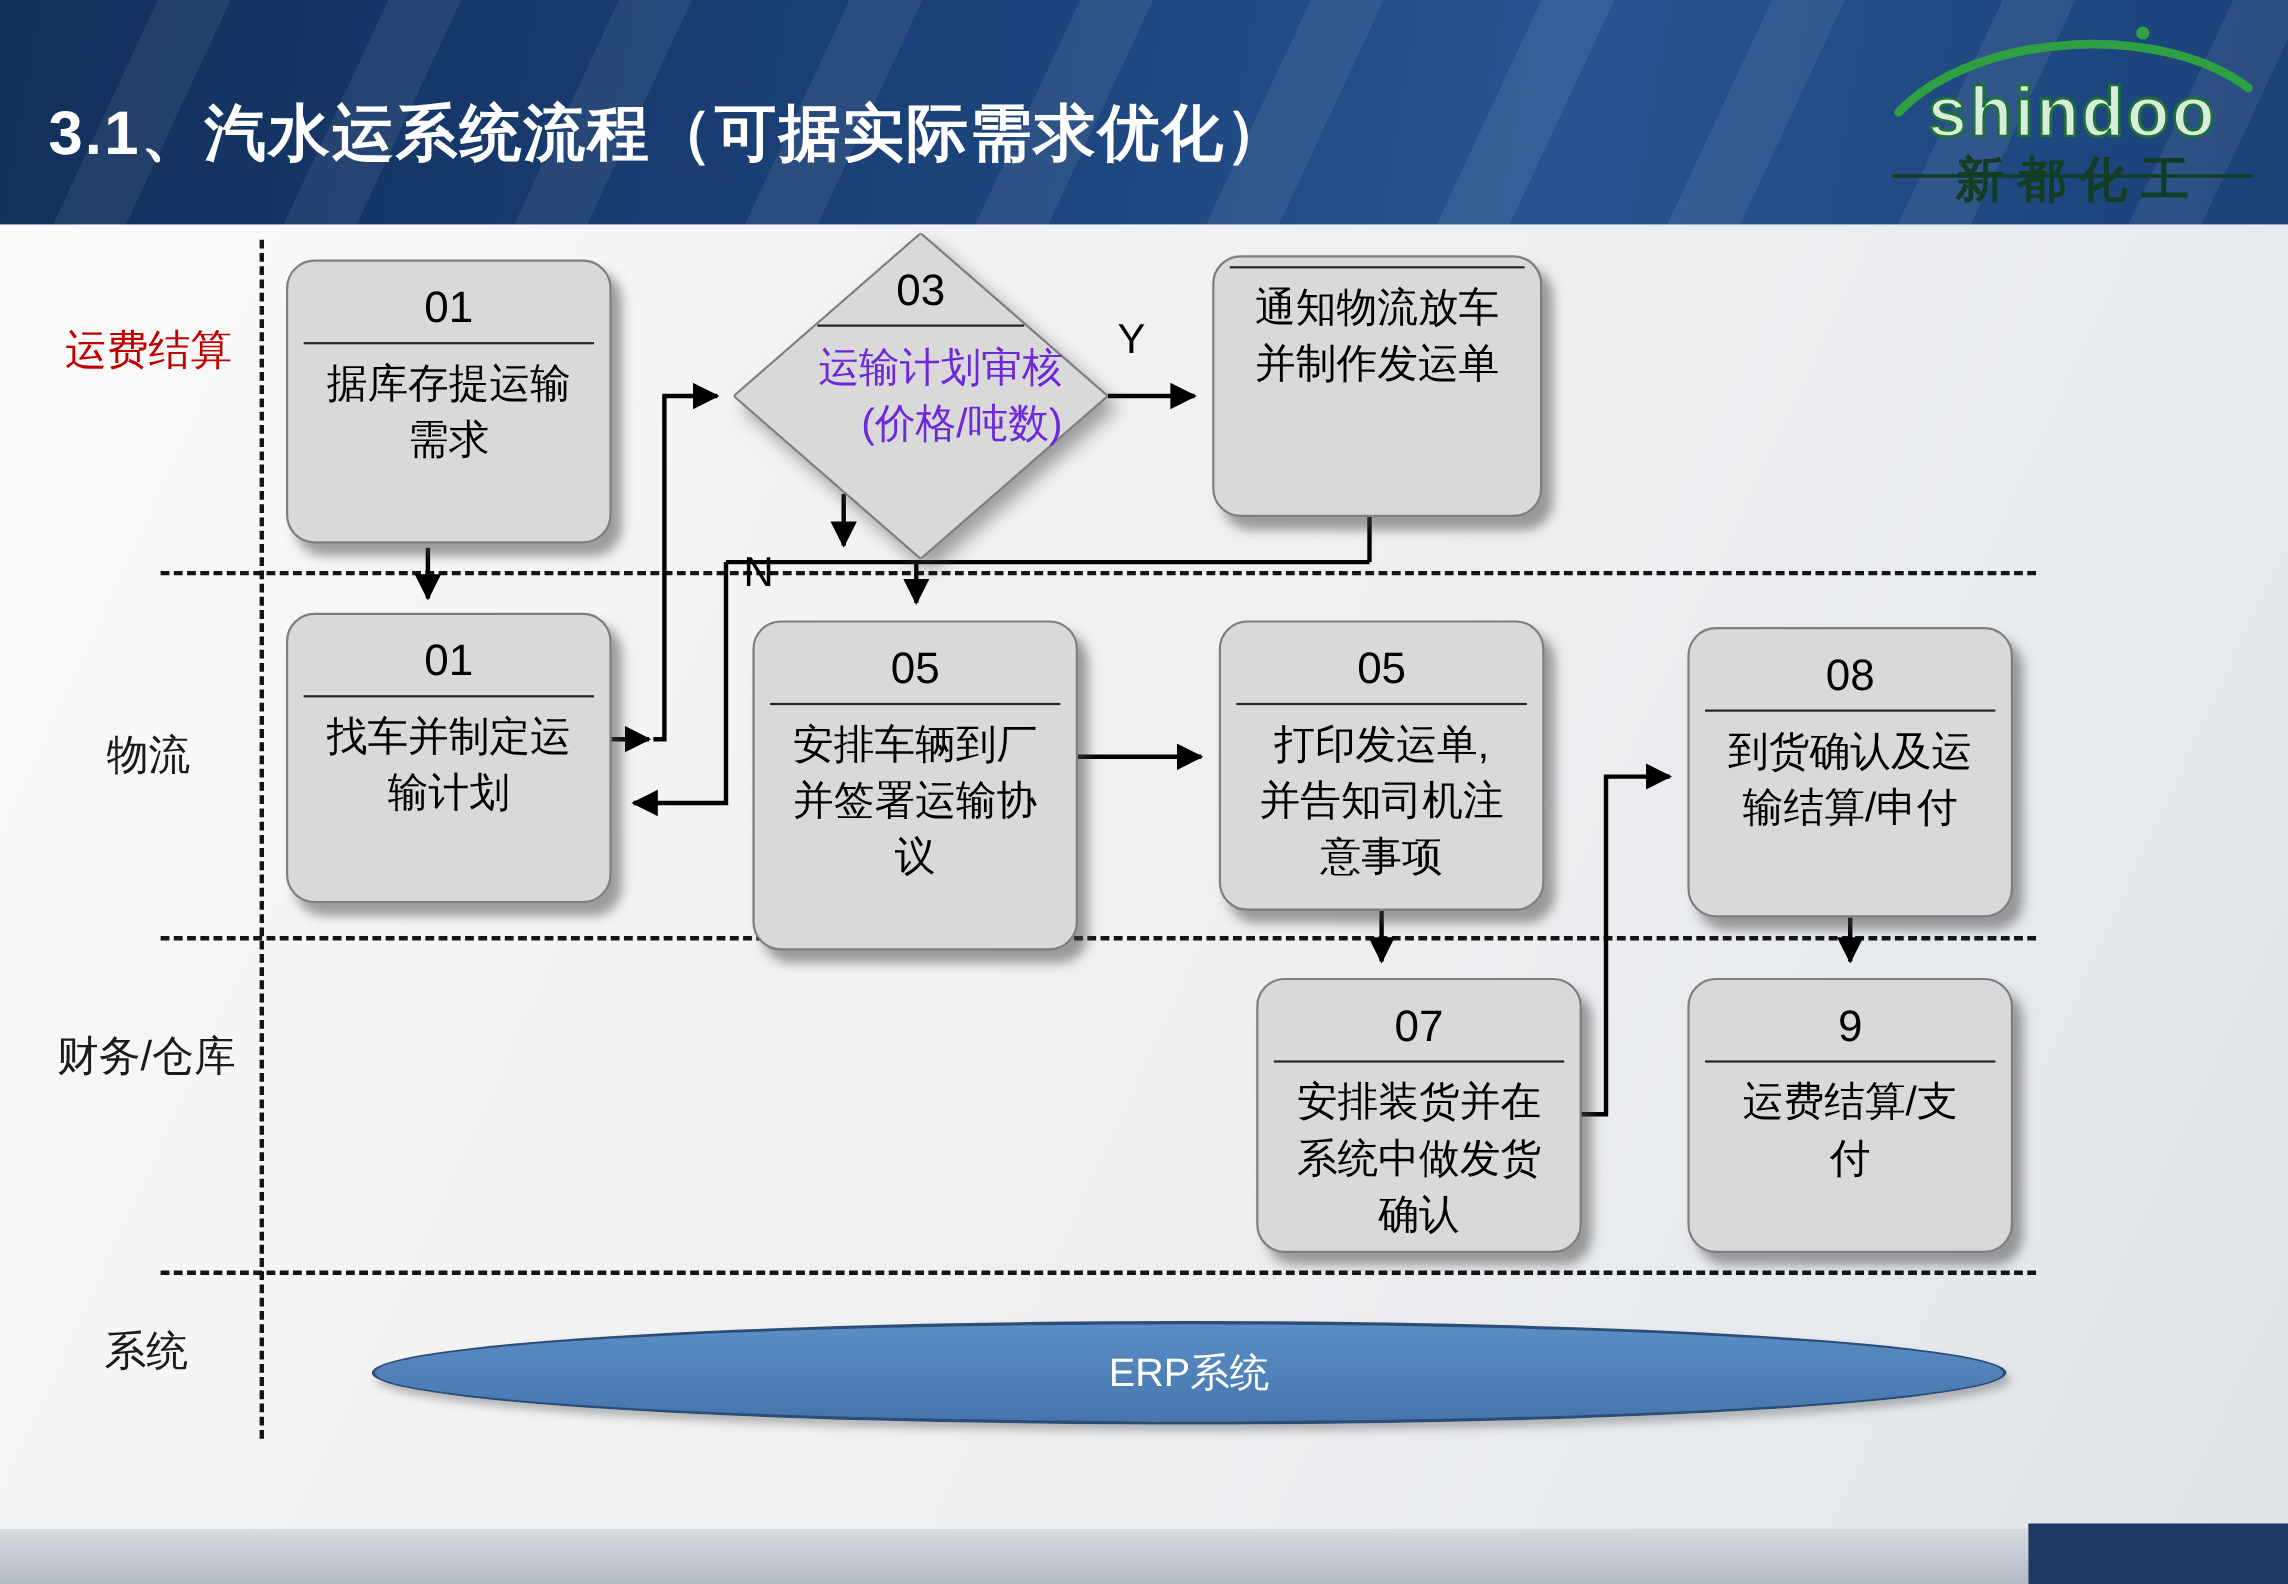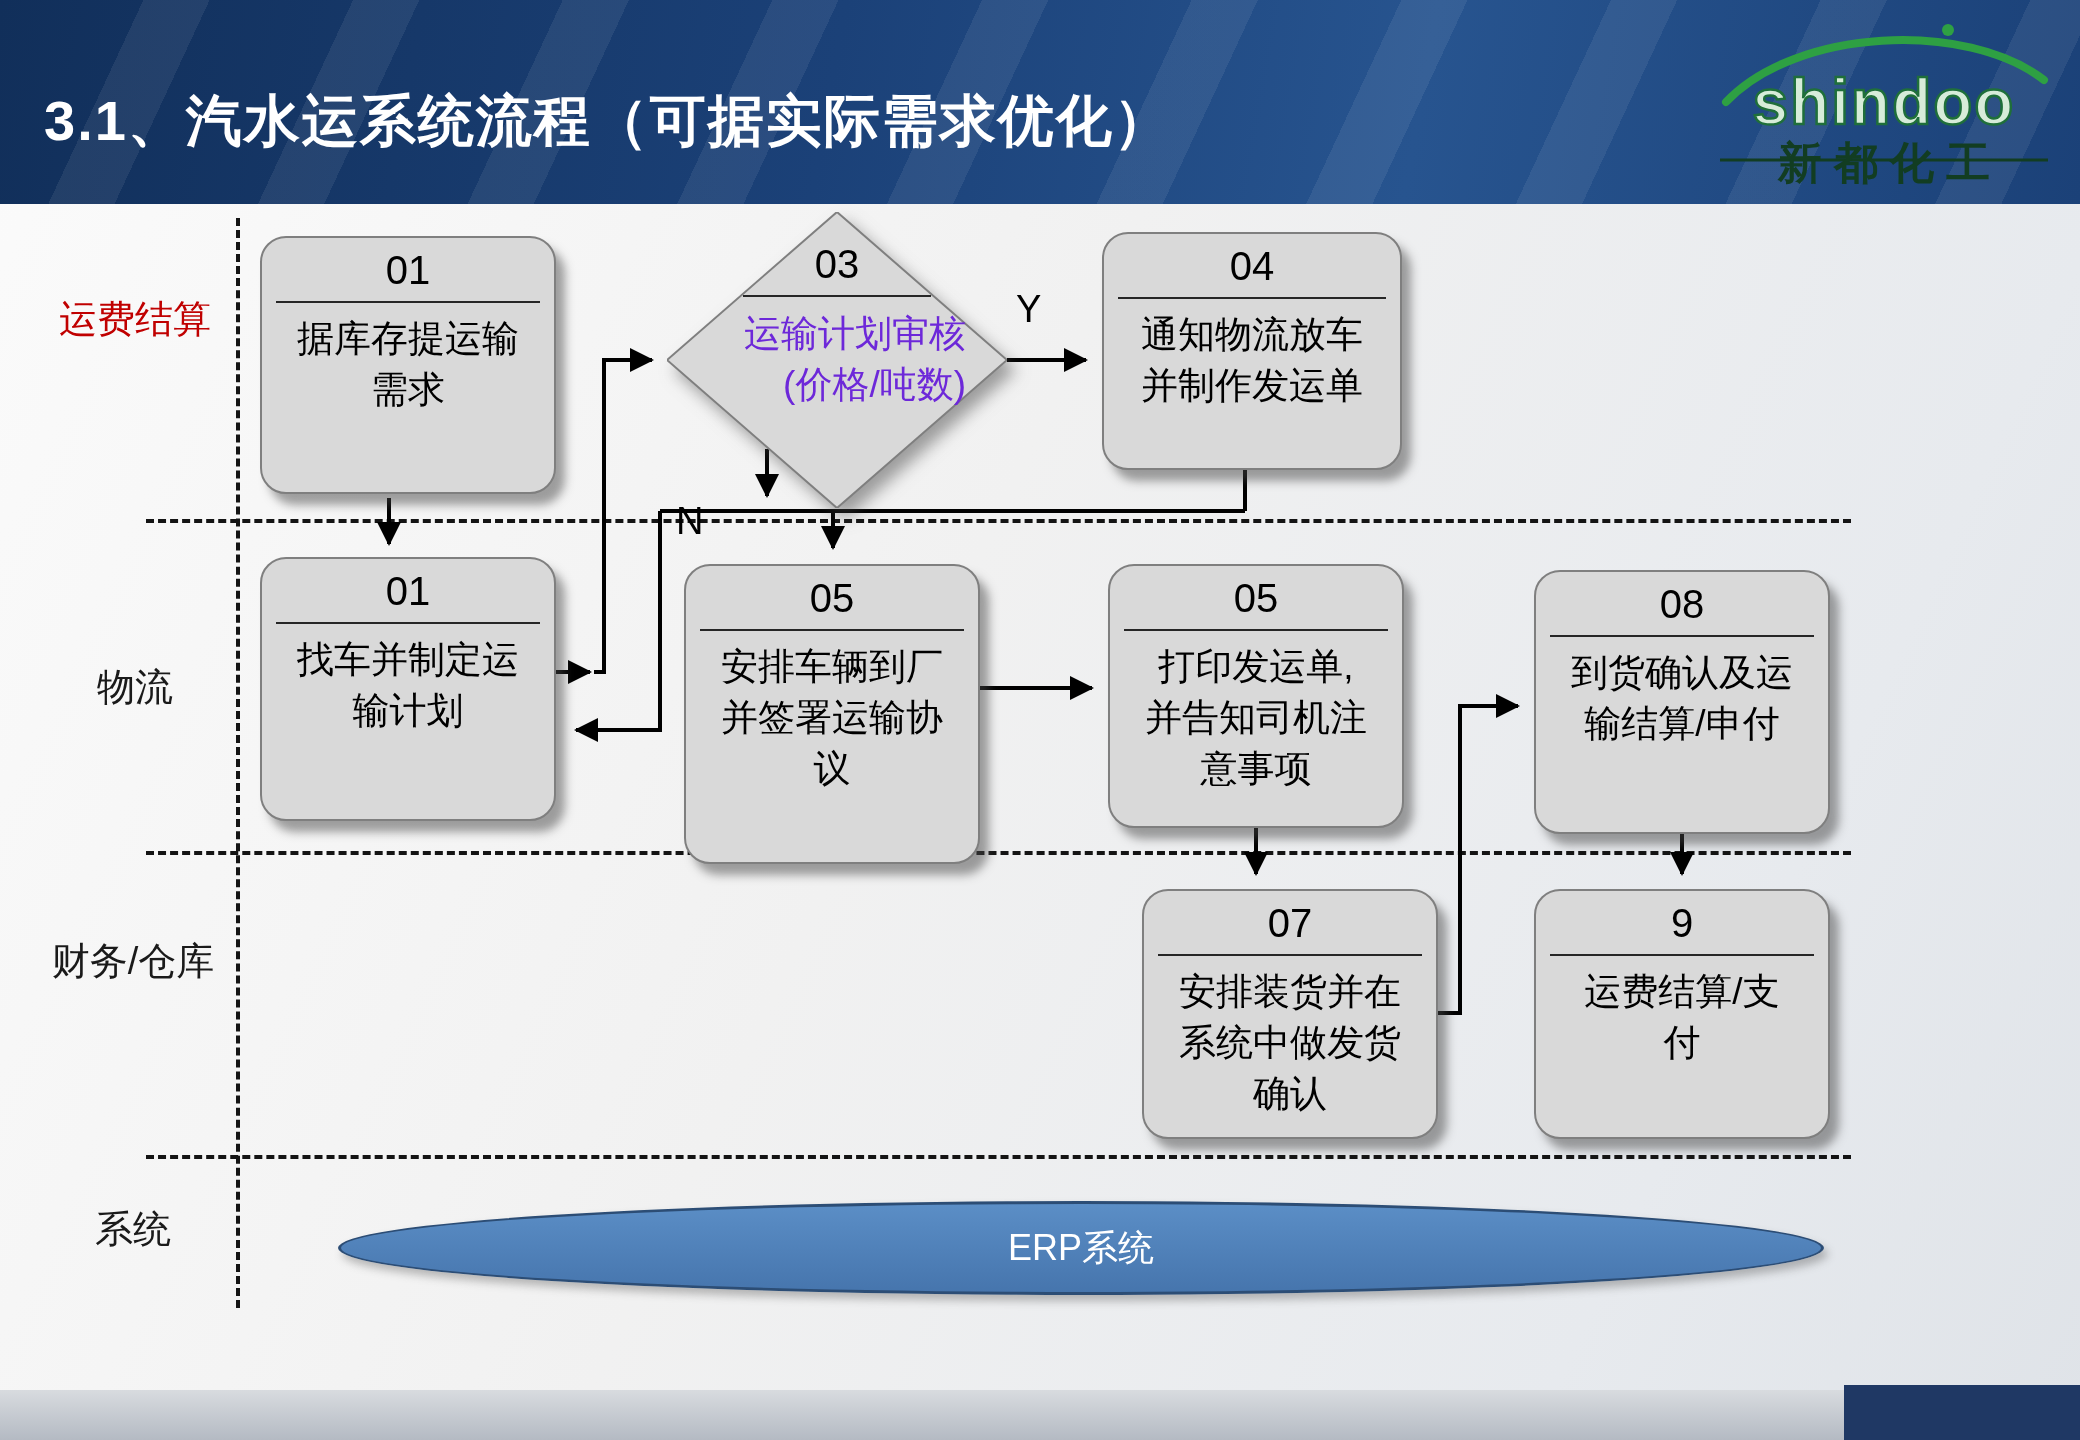--- a/index.html
+++ b/index.html
@@ -49,21 +49,21 @@
   #lane2 { left:60px;  top:664px;  width:150px; }
   #lane3 { left:48px;  top:938px;  width:170px; }
   #lane4 { left:78px;  top:1206px; width:110px; }
 
   
   .pnode {
     position:absolute; z-index:5;
     background:#d9d9d9; border:2px solid #7f7f7f; border-radius:26px;
     box-shadow:9px 11px 10px rgba(70,70,70,.5);
   }
-  .pnum  { text-align:center; font-size:40px; color:#000; padding-top:10px; }
+  .pnum  { text-align:center; font-size:40px; color:#000; padding-top:20px; }
   .psep  { border-top:2px solid #262626; margin:8px 14px 10px; }
   .pbody { font-size:37px; line-height:1.38; text-align:center; padding:0 32px; color:#000; }
 
   #n01 { left:260px;  top:236px; width:296px; height:258px; }
   #n02 { left:260px;  top:557px; width:296px; height:264px; }
   #n04 { left:1102px; top:232px; width:300px; height:238px; }
   #n05 { left:684px;  top:564px; width:296px; height:300px; }
   #n06 { left:1108px; top:564px; width:296px; height:264px; }
   #n08 { left:1534px; top:570px; width:296px; height:264px; }
   #n07 { left:1108px; top:889px; width:296px; height:250px;margin-left:34px; }
@@ -165,21 +165,20 @@
 <div class="diamond">
   <svg width="340" height="296" viewBox="0 0 340 296">
     <polygon points="170,0 340,148 170,296 0,148" fill="#d9d9d9" stroke="#7f7f7f" stroke-width="2"></polygon>
     <line x1="76" y1="84" x2="264" y2="84" stroke="#262626" stroke-width="2"></line>
   </svg>
   <div class="dnum">03</div>
   <div class="dbody">运输计划审核(价格/吨数)</div>
 </div>
 
 <div class="pnode" id="n04">
-  <div class="pnum">04</div>
   <div class="psep"></div>
   <div class="pbody">通知物流放车并制作发运单</div>
 </div>
 
 <div class="pnode" id="n05">
   <div class="pnum">05</div>
   <div class="psep"></div>
   <div class="pbody">安排车辆到厂并签署运输协议</div>
 </div>
 

